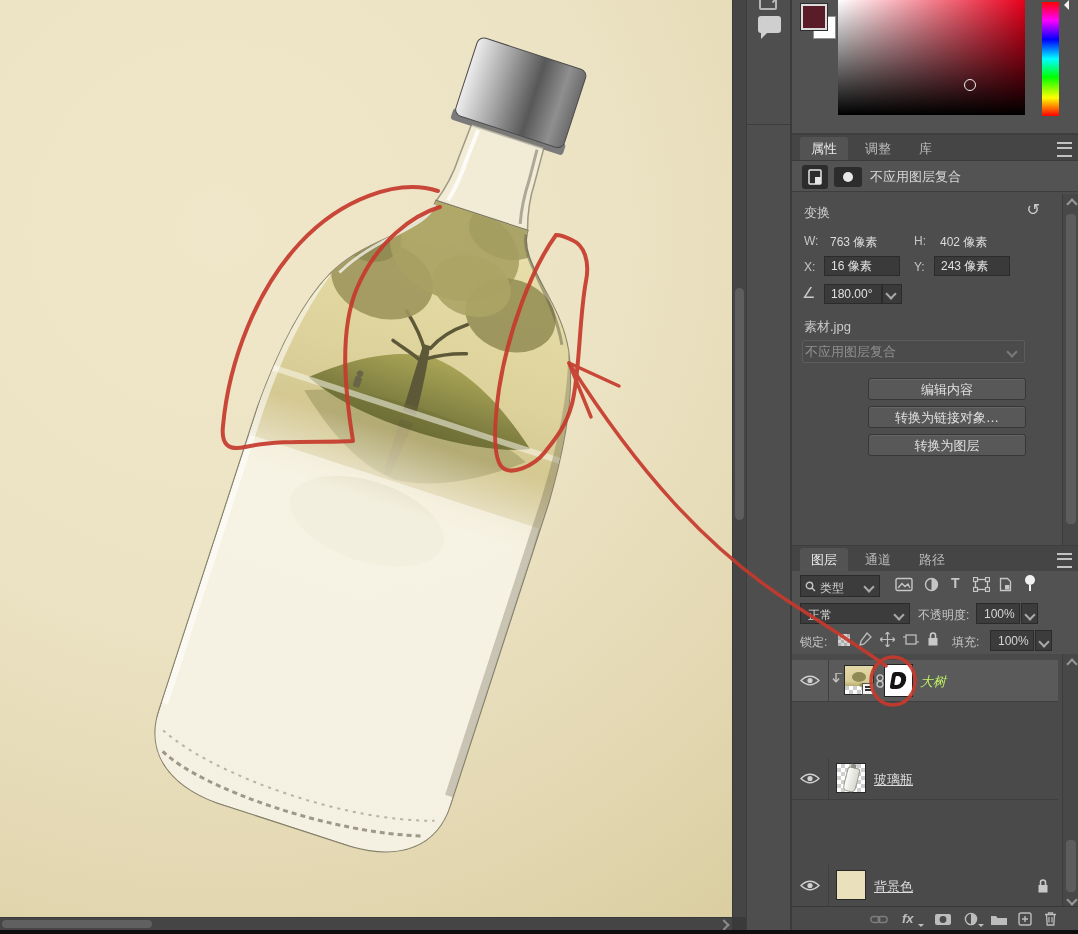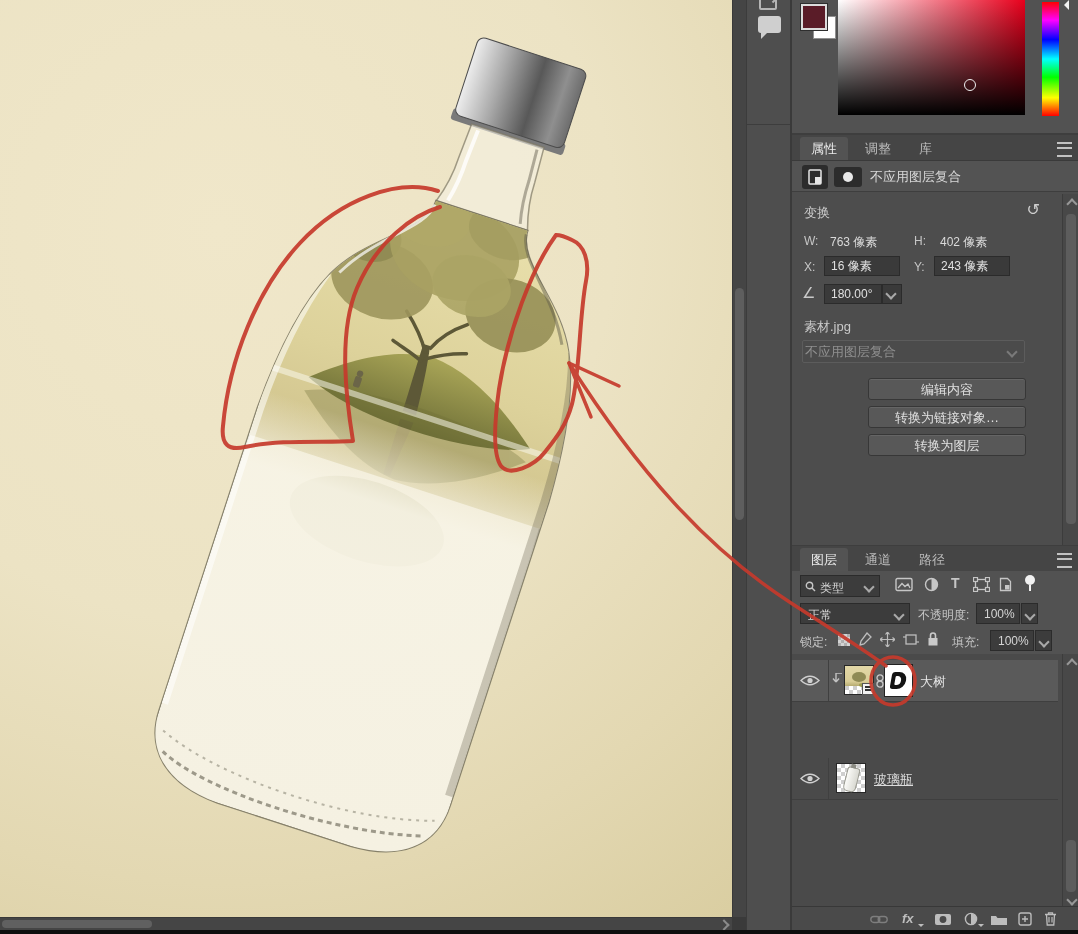--- a/index.html
+++ b/index.html
@@ -74,21 +74,21 @@
   .eyebox{position:absolute;left:8px;top:14px;width:20px;height:13px;}
   .eyeempty{position:absolute;left:10px;top:13px;width:14px;height:14px;background:#434343;border:1px solid #3a3a3a;box-shadow:inset 0 1px 2px rgba(0,0,0,.35);}
   .vdiv{position:absolute;left:36px;top:0;width:1px;height:41px;background:#404040;}
   .thumb{position:absolute;top:5px;width:30px;height:30px;border:1px solid #282828;box-sizing:border-box;}
   .checker{background-color:#fff;background-image:
      linear-gradient(45deg,#cfcfcf 25%,transparent 25%,transparent 75%,#cfcfcf 75%),
      linear-gradient(45deg,#cfcfcf 25%,transparent 25%,transparent 75%,#cfcfcf 75%);
      background-size:8px 8px;background-position:0 0,4px 4px;}
   .maskthumb{position:absolute;top:4px;width:29px;height:33px;background:#ffffff;border:1px solid #222;box-sizing:border-box;}
   .lname{position:absolute;top:13px;font-size:13px;color:#dcdcdc;white-space:nowrap;}
-  .selected .lname{color:#e5e5e5;}
+  .selected .lname{color:#bef264;font-style:italic;}
   .underln{text-decoration:underline;}
   .dshape{position:absolute;left:6px;top:7px;width:15px;height:17px;background:#141414;border-radius:3px 8px 8px 3px;transform:skewX(-10deg);}
   .dshape:after{content:"";position:absolute;left:4px;top:4px;width:6px;height:9px;background:#fff;border-radius:1px 4px 4px 1px;}
   .so-badge{position:absolute;right:-1px;bottom:-1px;width:12px;height:12px;background:#f2f2f2;border:1px solid #555;box-sizing:border-box;}
   .so-badge:after{content:"";position:absolute;left:2px;top:2px;width:6px;height:2px;background:#333;box-shadow:0 3px 0 #333;}
   .shape-badge{position:absolute;left:-1px;bottom:-1px;width:12px;height:12px;background:#e9e9e9;border:1px solid #555;box-sizing:border-box;}
   .shape-badge:after{content:"";position:absolute;left:2px;top:2px;width:6px;height:6px;border:1.5px solid #333;}
   .masksmudge{position:absolute;left:2px;bottom:1px;width:24px;height:3px;background:#1c1c1c;border-radius:2px;filter:blur(.4px);}
   .tree-thumb-art{position:absolute;inset:0;background:linear-gradient(to bottom,#e3d8a8 0%,#d9cd97 55%,#b9ae74 70%,rgba(255,255,255,0) 72%);}
   .tree-thumb-art:after{content:"";position:absolute;left:7px;top:6px;width:14px;height:10px;background:#8f8a55;border-radius:50%;box-shadow:4px 8px 0 -3px #9a9a4e;}
@@ -387,20 +387,33 @@
       </svg>
       <div class="vdiv"></div>
       <div class="thumb checker" style="left:44px">
         <div class="bottle-thumb-art"></div>
       </div>
       <span class="lname underln" style="left:82px">玻璃瓶</span>
     </div>
 
 
 
+    <div class="layer-row" style="top:211px">
+      <svg class="eyebox" viewBox="0 0 20 13">
+        <path d="M1 6.5 Q10 -2 19 6.5 Q10 15 1 6.5 Z" fill="none" stroke="#d0d0d0" stroke-width="1.4"></path>
+        <circle cx="10" cy="6.5" r="2.6" fill="#d0d0d0"></circle>
+      </svg>
+      <div class="vdiv"></div>
+      <div class="thumb" style="left: 44px; background: rgb(234, 224, 188);"></div>
+      <span class="lname underln" style="left:82px">背景色</span>
+      <svg class="abs" style="left:245px;top:13px" width="12" height="16" viewBox="0 0 12 16">
+        <rect x="1.5" y="7" width="9" height="7.5" fill="#c9c9c9"></rect>
+        <path d="M3.5 7 V4.5 a2.5 2.5 0 0 1 5 0 V7" fill="none" stroke="#c9c9c9" stroke-width="1.6"></path>
+      </svg>
+    </div>
 
     <div class="scrollgutter" style="right:0;top:0;width:17px;height:252px">
       <span class="gchev" style="top:6px;transform:rotate(-135deg)"></span>
       <div class="sthumb" style="left:3px;top:186px;width:10px;height:52px"></div>
       <span class="gchev" style="top:242px;transform:rotate(45deg)"></span>
     </div>
   </div>
 
   <div id="footer-bar">
     <svg class="fic" style="left:78px;top:8px" width="18" height="9" viewBox="0 0 18 9">

